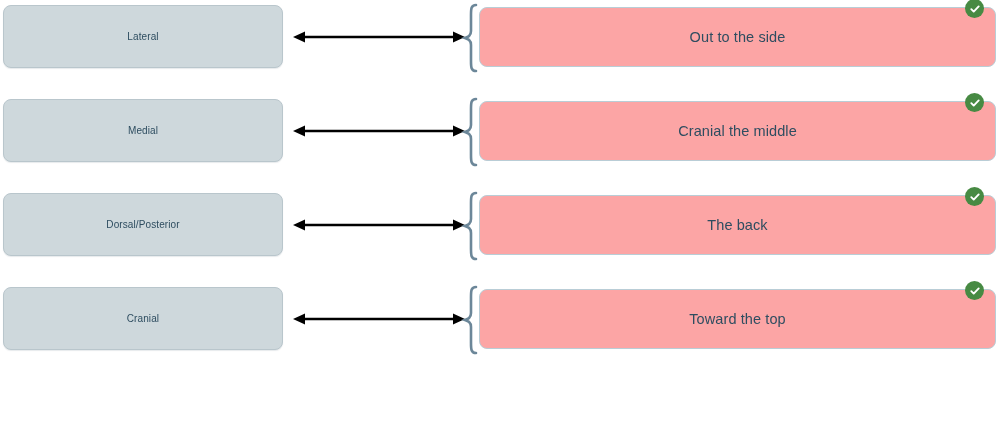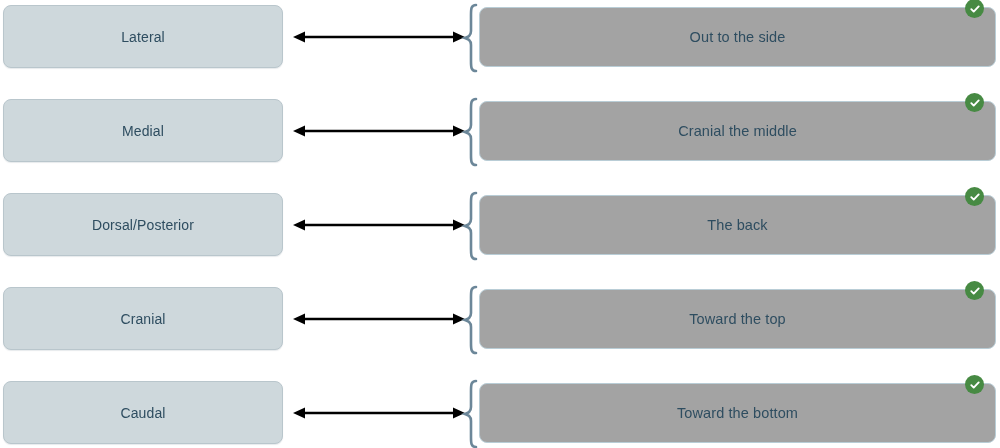--- a/index.html
+++ b/index.html
@@ -37,21 +37,21 @@
     box-sizing: border-box;
     background: #ced8dc;
     border: 1px solid #b9c6cc;
     border-radius: 8px;
     display: flex;
     align-items: center;
     justify-content: center;
     box-shadow: 0 1px 1px rgba(120,140,150,0.18);
   }
   .term-label {
-    font-size: 14px;
+    font-size: 10px;
     color: #2e4d60;
     letter-spacing: 0.1px;
     line-height: 1;
     text-align: left;
   }
 
   
   .arrow-wrap {
     position: absolute;
     left: 293px;
@@ -76,21 +76,21 @@
   }
 
   
   .answer-box {
     position: absolute;
     left: 479px;
     top: 2px;
     width: 517px;
     height: 60px;
     box-sizing: border-box;
-    background: #a3a3a3;
+    background: #fca5a5;
     border: 1px solid #b9cdd6;
     border-radius: 8px;
     display: flex;
     align-items: center;
     justify-content: center;
   }
   .answer-label {
     font-size: 14.5px;
     color: #2e4d60;
     letter-spacing: 0.1px;
@@ -217,39 +217,14 @@
     <div class="answer-box">
       <span class="answer-label">The back</span>
     </div>
     <div class="correct-badge">
       <svg width="12" height="12" viewBox="0 0 12 12">
         <path d="M2.3 6.2 L4.7 8.6 L9.7 3.4" fill="none" stroke="#ffffff" stroke-width="1.9" stroke-linecap="round" stroke-linejoin="round"></path>
       </svg>
     </div>
   </div>
 
-  <div class="match-row" style="top:381px;">
-    <div class="term-box">
-      <span class="term-label">Caudal</span>
-    </div>
-    <div class="arrow-wrap">
-      <svg width="172" height="18" viewBox="0 0 172 18">
-        <line x1="9" y1="9" x2="163" y2="9" stroke="#000000" stroke-width="2.6"></line>
-        <polygon points="0,9 12,3.4 12,14.6" fill="#000000"></polygon>
-        <polygon points="172,9 160,3.4 160,14.6" fill="#000000"></polygon>
-      </svg>
-    </div>
-    <div class="brace-wrap">
-      <svg width="20" height="70" viewBox="0 0 20 70">
-        <path d="M15 2 C10 2 10 6 10 12 L10 28 C10 33 7 34 4 35 C7 36 10 37 10 42 L10 58 C10 64 10 68 15 68" fill="none" stroke="#6c8799" stroke-width="2.6" stroke-linecap="round"></path>
-      </svg>
-    </div>
-    <div class="answer-box">
-      <span class="answer-label">Toward the bottom</span>
-    </div>
-    <div class="correct-badge">
-      <svg width="12" height="12" viewBox="0 0 12 12">
-        <path d="M2.3 6.2 L4.7 8.6 L9.7 3.4" fill="none" stroke="#ffffff" stroke-width="1.9" stroke-linecap="round" stroke-linejoin="round"></path>
-      </svg>
-    </div>
-  </div>
 
 </div>
 
 </body></html>

